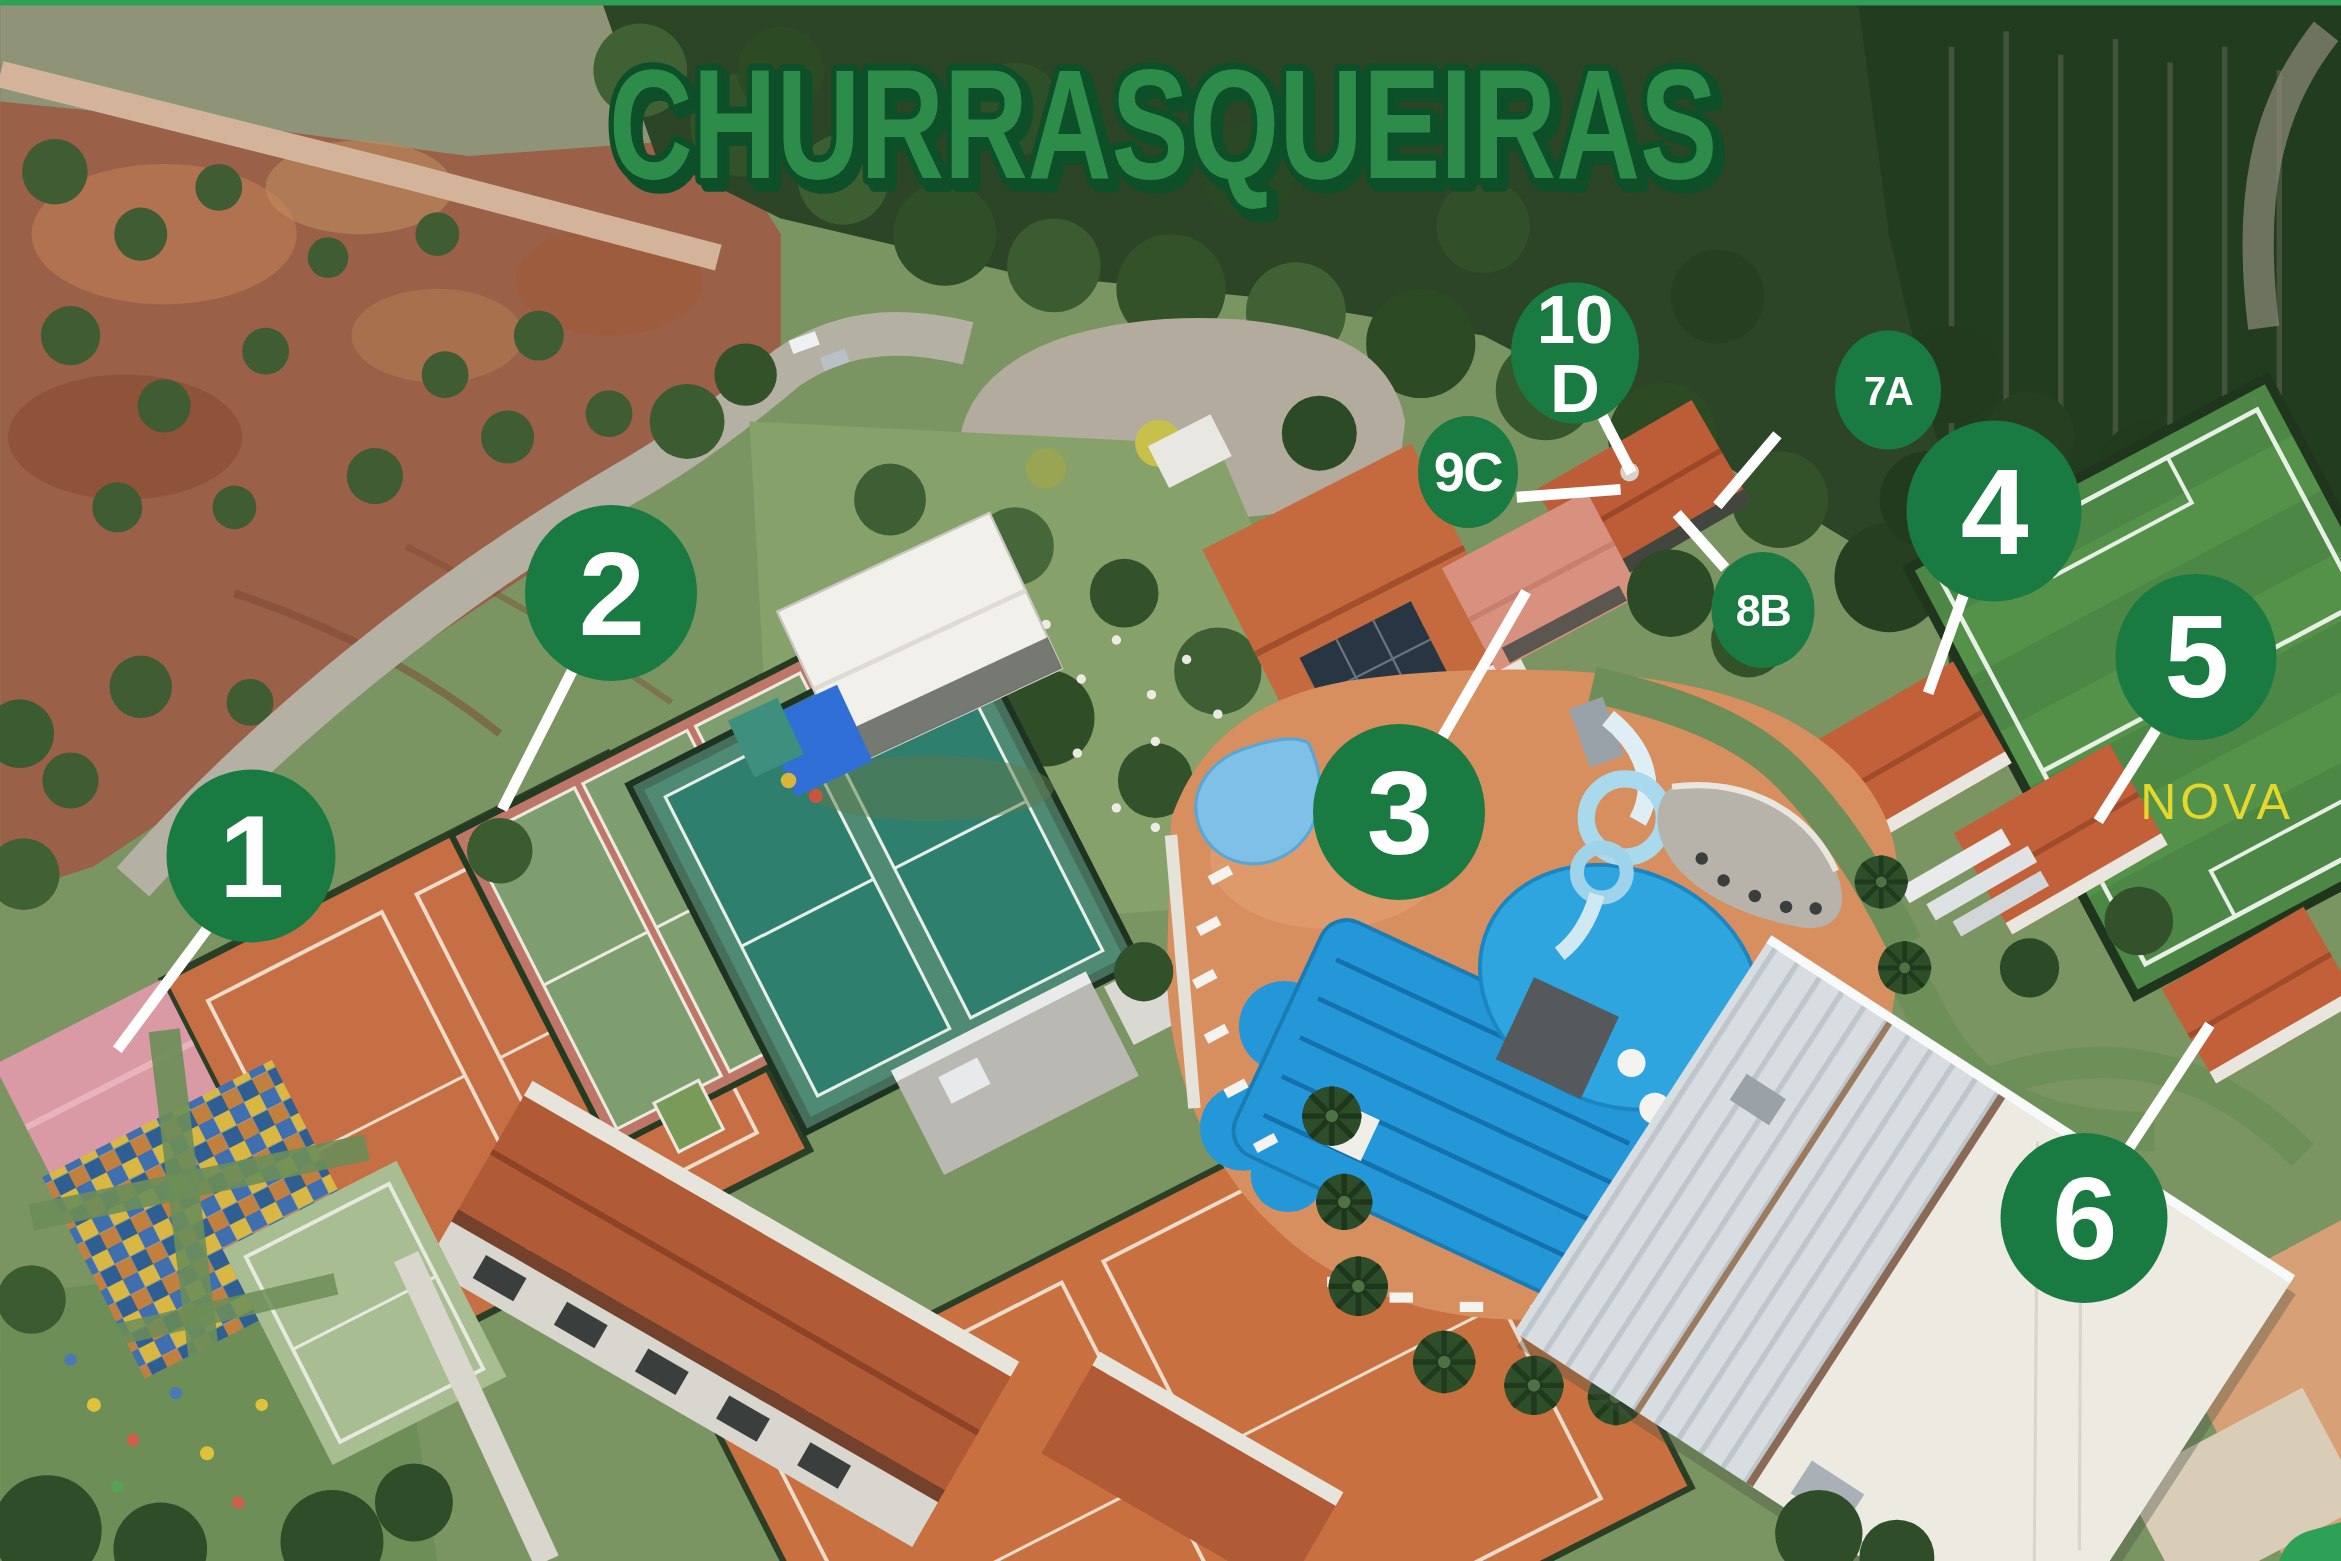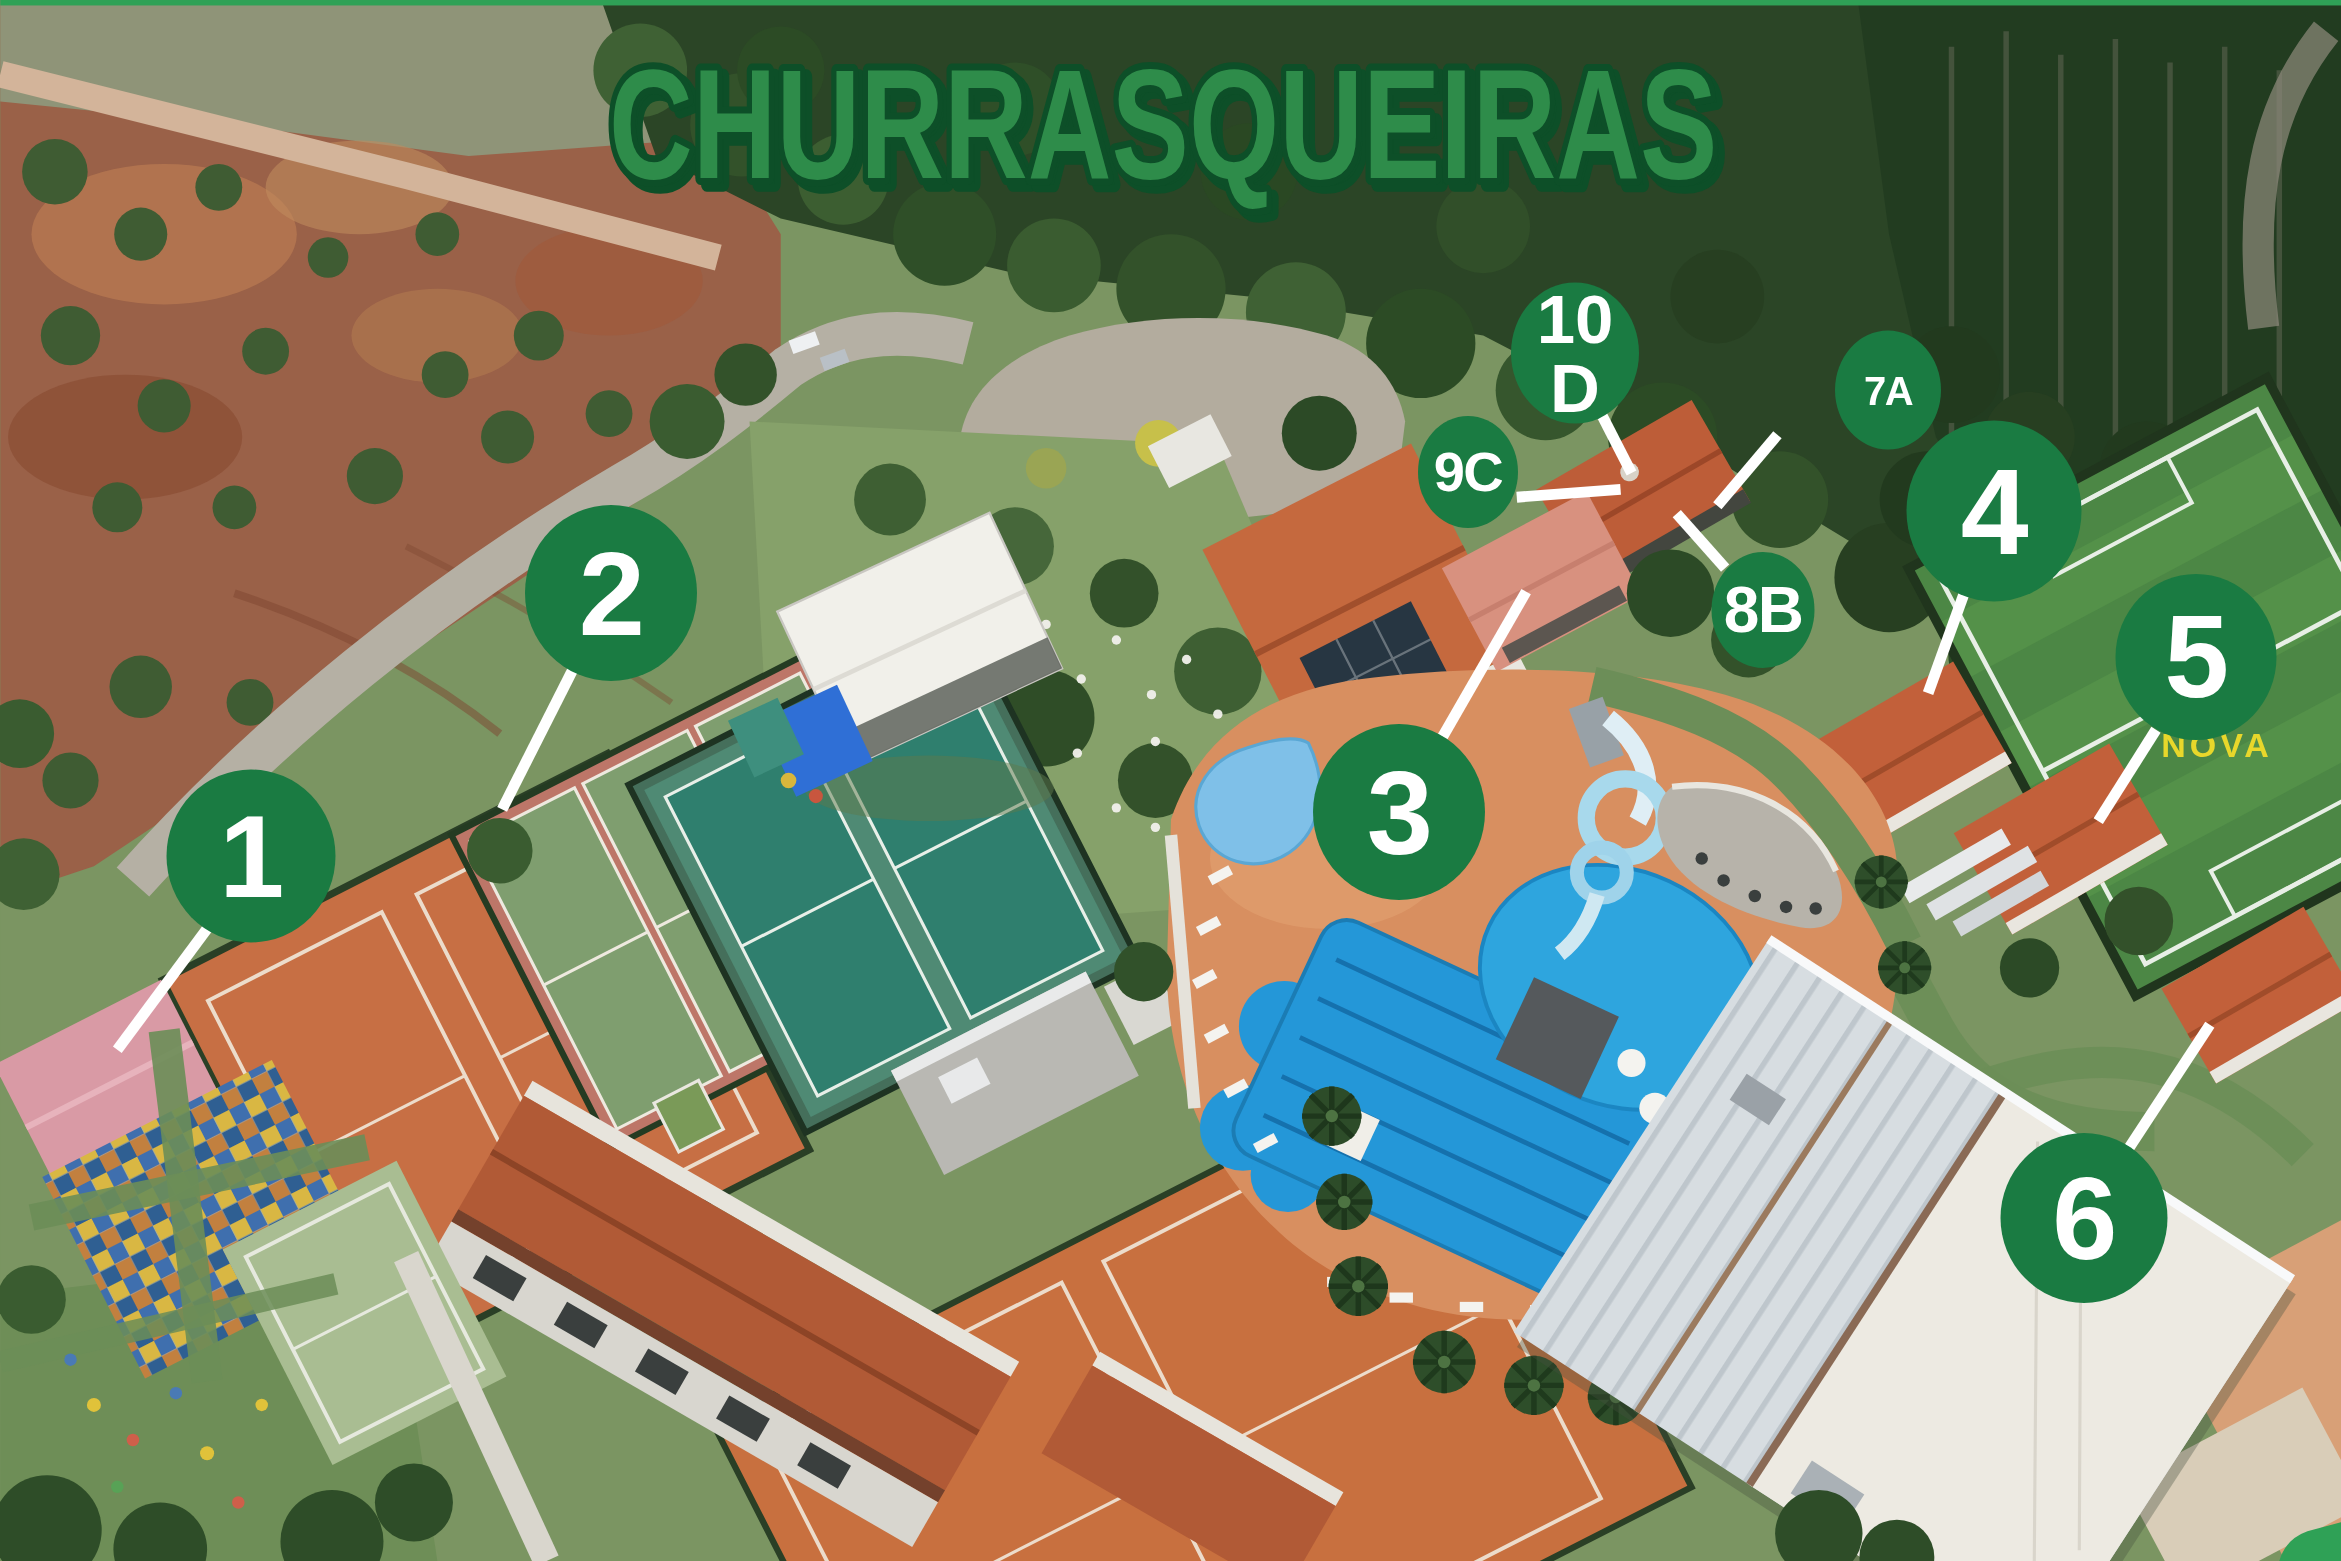--- a/index.html
+++ b/index.html
@@ -11,28 +11,28 @@
     background:var(--badge-green,#1a7b42);border-radius:50%;color:#fff;
     font-weight:bold;display:flex;align-items:center;justify-content:center;
     z-index:30;line-height:1;letter-spacing:-1.6px;text-align:center}
   #m1{left:251px;top:856px;width:169px;height:173px;font-size:117px}
   #m2{left:611px;top:593px;width:172px;height:176px;font-size:119px}
   #m3{left:1399px;top:812px;width:172px;height:176px;font-size:119px}
   #m4{left:1994px;top:511px;width:175px;height:181px;font-size:122px}
   #m5{left:2196px;top:657px;width:161px;height:166px;font-size:116px}
   #m6{left:2084px;top:1218px;width:167px;height:170px;font-size:117px}
   #m7a{left:1888px;top:390px;width:106px;height:119px;font-size:40px}
-  #m8b{left:1763px;top:610px;width:103px;height:116px;font-size:64px}
+  #m8b{left:1763px;top:610px;width:103px;height:116px;font-size:45px}
   #m9c{left:1468px;top:472px;width:100px;height:112px;font-size:56px}
   #m10d{left:1575px;top:353px;width:128px;height:141px;font-size:69px;letter-spacing:0}
   .connector{stroke:var(--line-white,#ffffff);stroke-width:14}
   #title-main{fill:var(--title-green,#2e8c4a);stroke:var(--title-outline,#0d4f28)}
   #title-shadow{fill:var(--title-outline,#0d4f28);stroke:var(--title-outline,#0d4f28)}
-  #nova{position:absolute;left:2217px;top:745px;transform:translate(-50%,-50%);
-    color:var(--nova-yellow,#e8d72b);font-weight:bold;font-size:34px;
+  #nova{position:absolute;left:2217px;top:802px;transform:translate(-50%,-50%);
+    color:var(--nova-yellow,#e8d72b);font-weight:normal;font-size:50px;
     letter-spacing:3.9px;z-index:25;white-space:nowrap}
 </style>
 </head>
 <body>
 
 <svg id="scene" class="layer" viewBox="0 0 3000 2000" width="2342" height="1561">
   <defs>
     <pattern id="mosaic" width="44" height="44" patternUnits="userSpaceOnUse">
       <rect width="44" height="44" fill="#e9e5da"></rect>
       <rect width="22" height="22" fill="#3f6fae"></rect>

